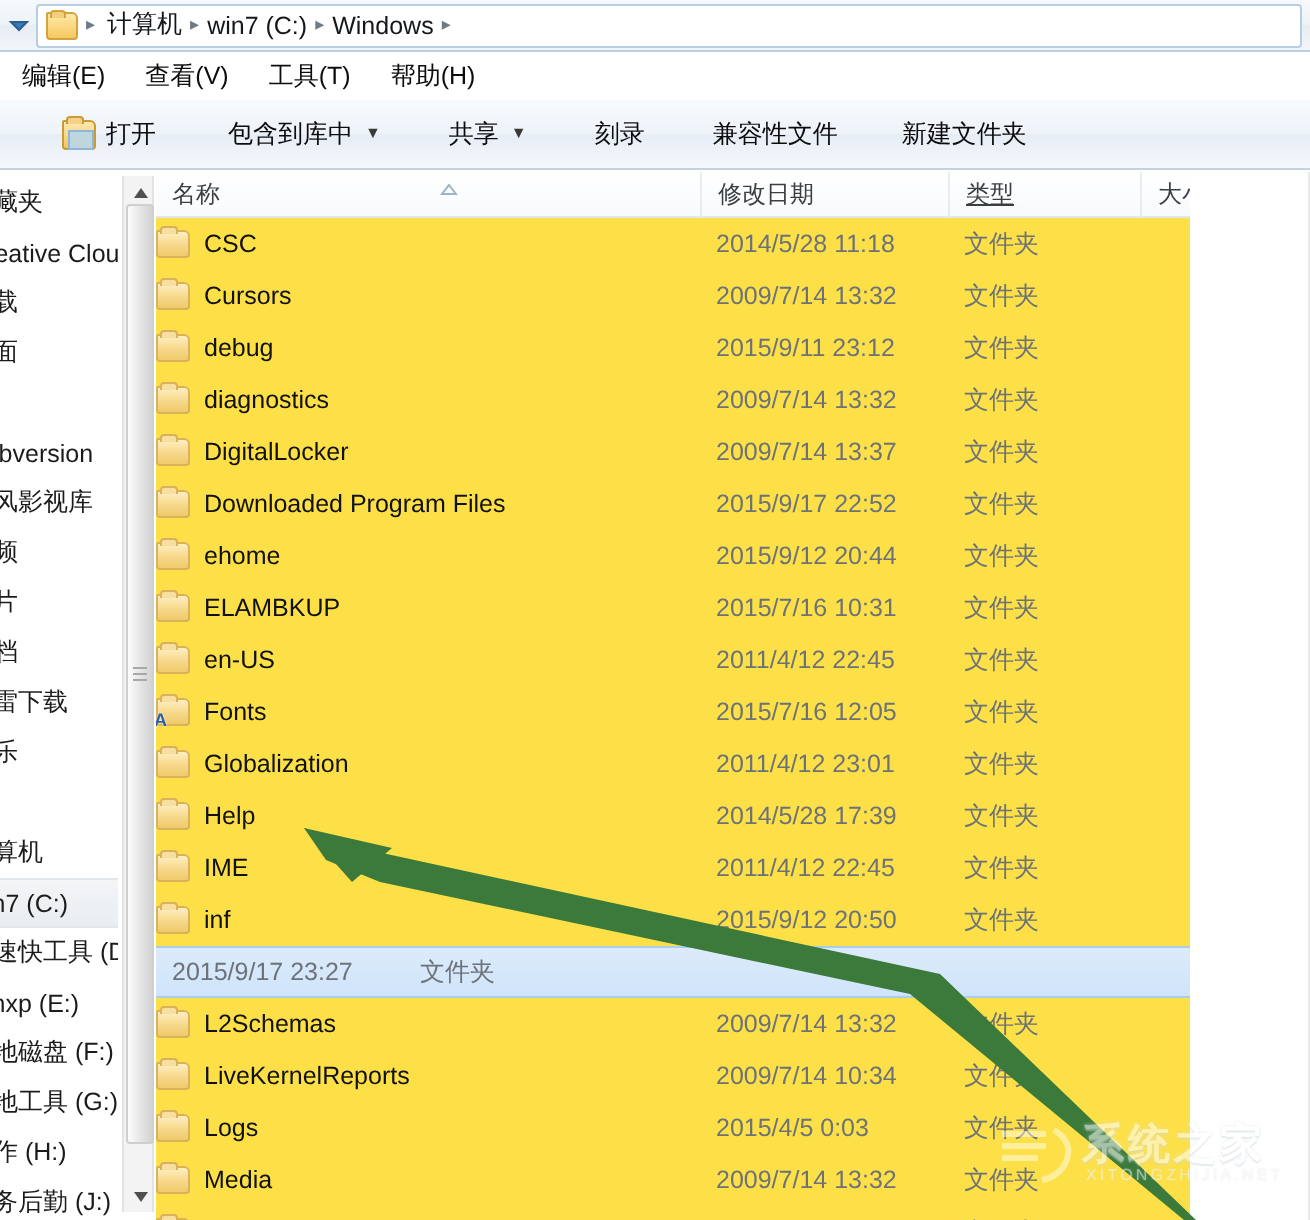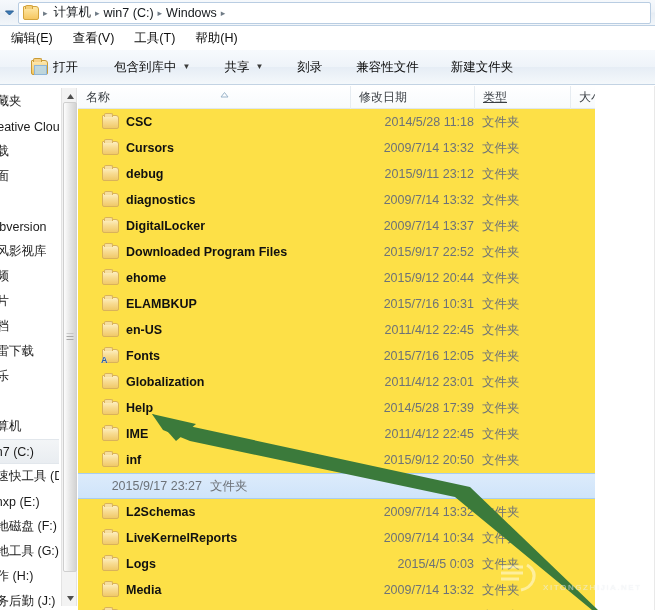--- a/index.html
+++ b/index.html
@@ -138,22 +138,22 @@
   }
   .rows { position: relative; width: 577px; }
   .row {
     height: 26px; display: flex; align-items: center;
     font-size: 12.5px; color: #111111; white-space: nowrap;
   }
   .row.selected {
     background: linear-gradient(to bottom,#dcebfb,#cfe4fa);
     border-top: 1px solid #a9cdf0; border-bottom: 1px solid #a9cdf0;
   }
-  .c-name { width: 272px; display:flex; align-items:center; padding-left: 24px; font-weight: bold; }
-  .c-date { width: 124px; color: #6d7278; padding-left: 8px; text-align: right; }
+  .c-name { width: 272px; display:flex; align-items:center; padding-left: 0; }
+  .c-date { width: 124px; color: #6d7278; padding-left: 8px; }
   .c-type { width: 96px; color: #6d7278; padding-left: 8px; }
   .c-size { width: 85px; color: #6d7278; padding-left: 8px; }
 
   .fold {
     width: 17px; height: 14px; margin-right: 7px; flex:none; position:relative;
     background: linear-gradient(to bottom,#fdefc2 0%,#f8dc93 45%,#f0c969 100%);
     border: 1px solid #d9b25b; border-radius: 1px 3px 2px 2px;
   }
   .fold:before {
     content:''; position:absolute; left:1px; top:-3px; width:7px; height:3px;
@@ -547,16 +547,17 @@
   <svg class="anno" viewBox="0 0 655 610">
     <path d="M598 610 L470 487 L175 423 L152 414 L163 430 L190 441 L455 497 L592 610 Z" fill="#3b7a3b"></path>
     <path d="M152 414 L196 424 L176 441 Z" fill="#3b7a3b"></path>
   </svg>
 
   <div class="watermark">
     <svg width="44" height="34" viewBox="0 0 44 34" style="position:absolute;left:0;top:3px;">
       <path d="M4 8 h22 M4 14 h22 M4 20 h18" stroke="#ffffff" stroke-width="3" fill="none" opacity=".85"></path>
       <path d="M30 6 q10 6 6 16 q-3 7 -12 9" stroke="#ffffff" stroke-width="3" fill="none" opacity=".85"></path>
     </svg>
+    <div class="wm-text">系统之家</div>
     <div class="wm-sub">XITONGZHIJIA.NET</div>
   </div>
 
 </div>
 
 </body></html>

